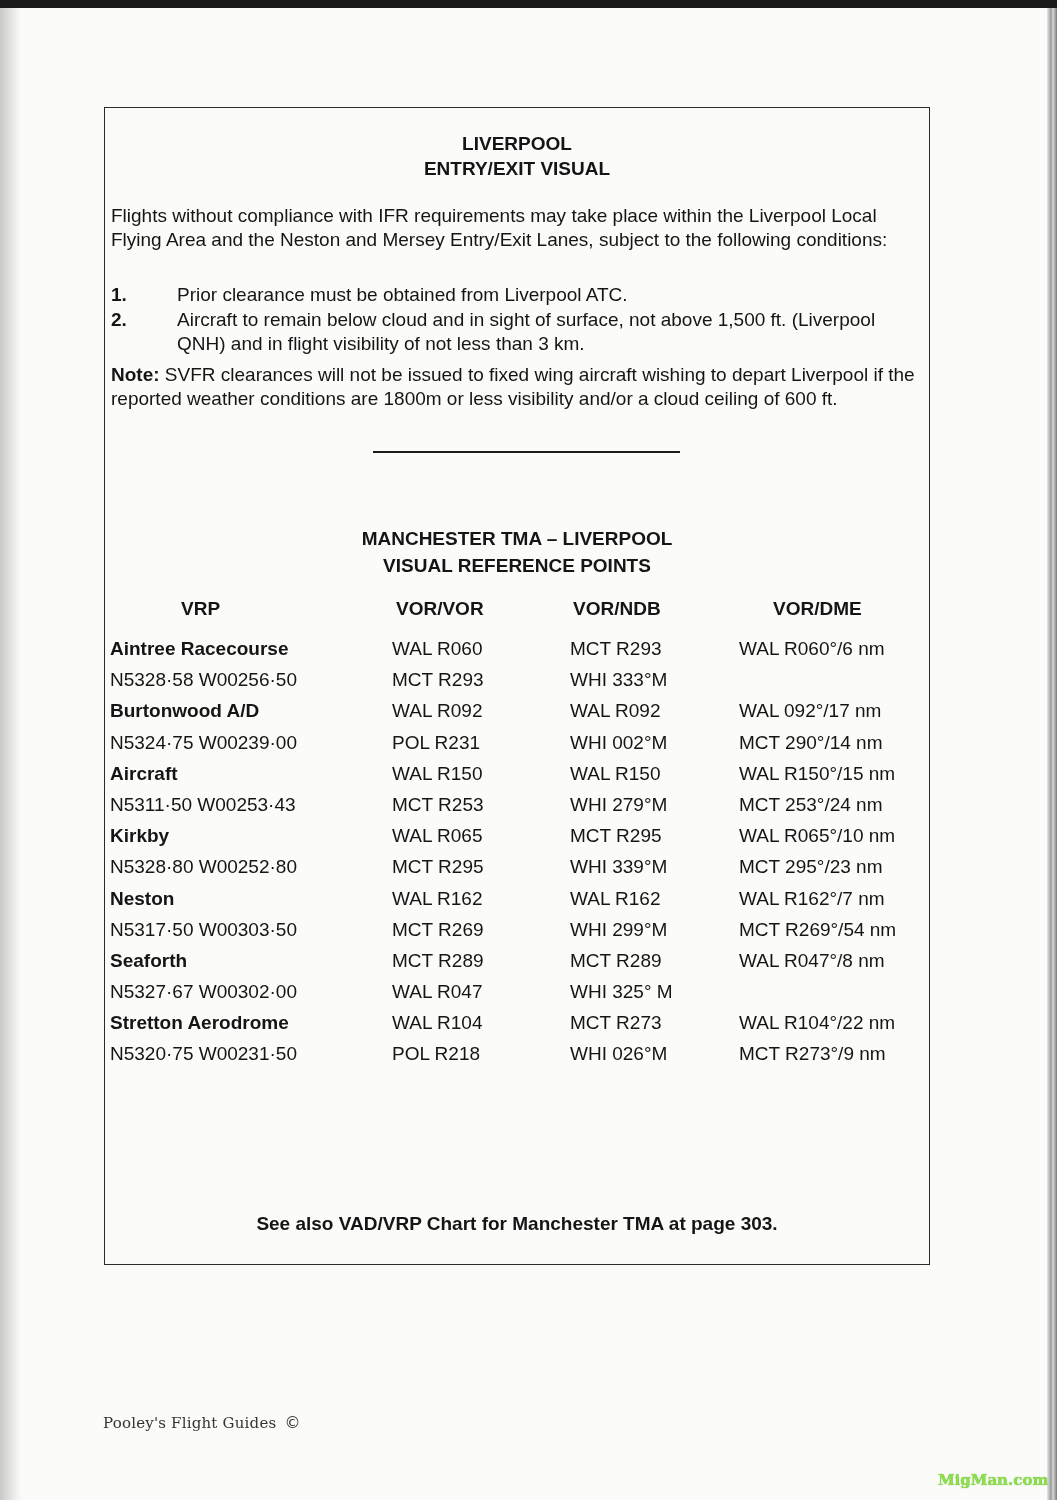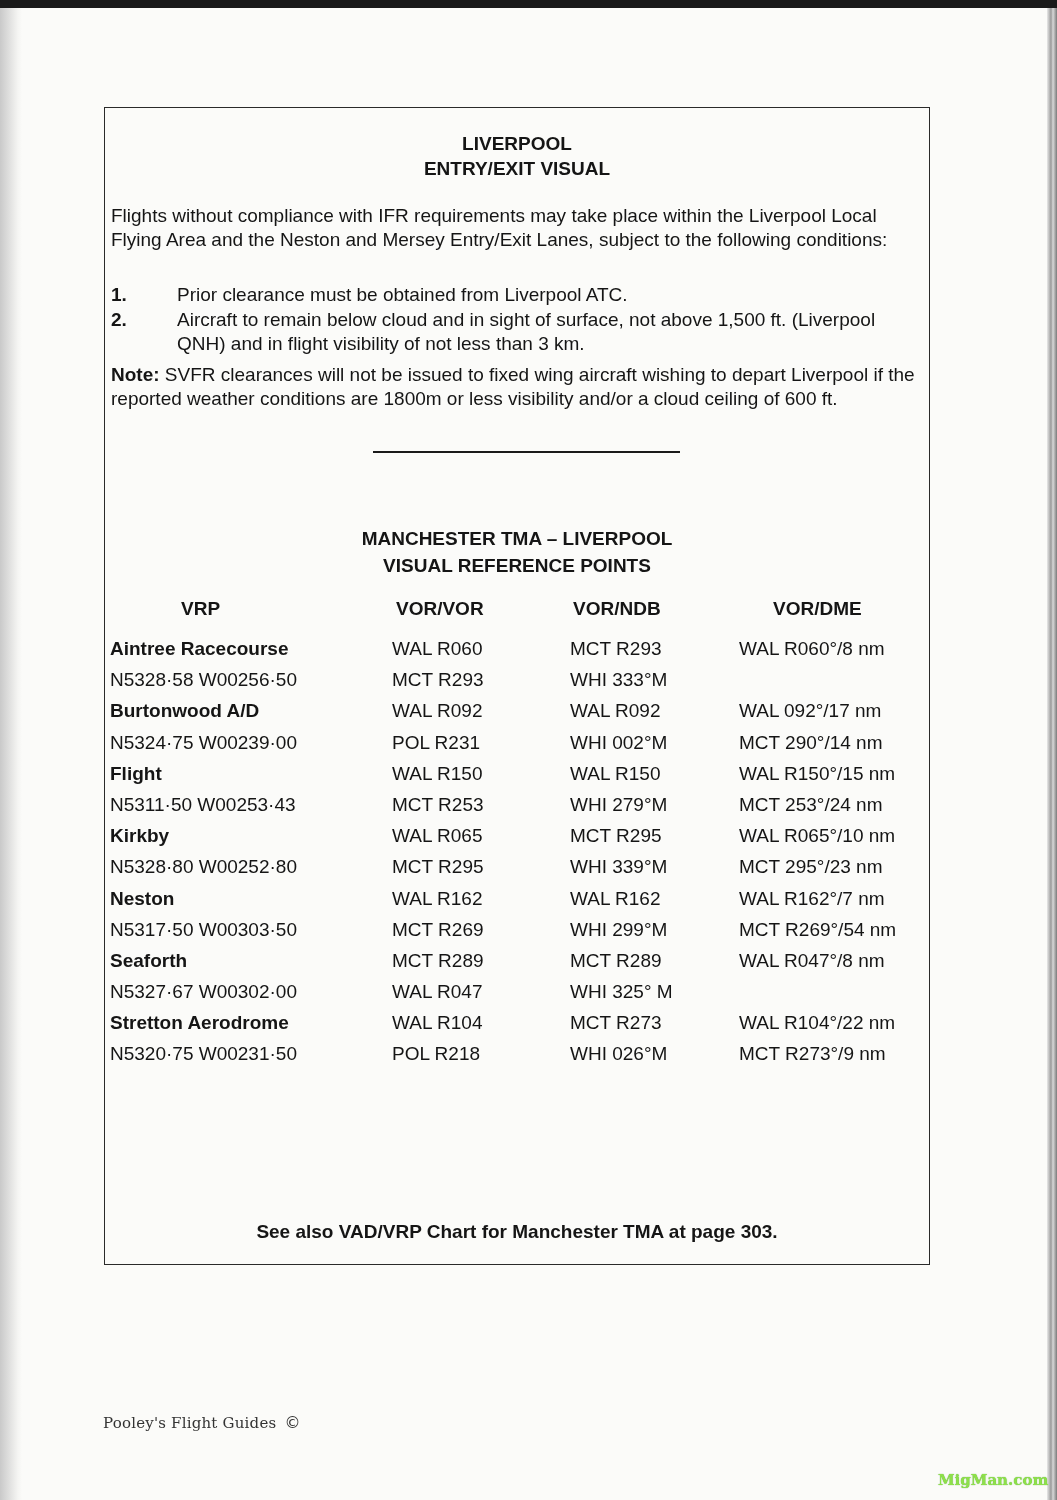--- a/index.html
+++ b/index.html
@@ -35,21 +35,21 @@
     .t3 { top: 418px; }
     .t4 { top: 445px; }
     .hdr { position: absolute; top: 488px; font-weight: bold; font-size: 19px; line-height: 25px; }
     .h0 { left: 76px; } .h1 { left: 291px; } .h2 { left: 468px; } .h3 { left: 668px; }
     .rows { position: absolute; left: 0; top: 528px; width: 100%; }
     .row { position: relative; height: 31.2px; font-size: 19px; line-height: 25px; }
     .row span { position: absolute; top: 0; white-space: nowrap; }
     .c0 { left: 5px; } .c1 { left: 287px; } .c2 { left: 465px; } .c3 { left: 634px; }
     .row.name .c0 { font-weight: bold; }
     .seealso { position: absolute; left: 0; width: 100%; top: 1103px; text-align: center;
-      font-weight: bold; font-size: 19px; line-height: 25px; margin-top: 8px; }
+      font-weight: bold; font-size: 19px; line-height: 25px; }
     .footer { position: absolute; left: 103px; top: 1413px; font-family: "DejaVu Serif", serif;
       font-size: 15px; color: #333; letter-spacing: 0.2px; }
     .footer .copy { margin-left: 8px; font-family: "DejaVu Sans", sans-serif; font-size: 16px; }
     .watermark { position: absolute; left: 938px; top: 1471px; font-family: "DejaVu Serif", serif;
       font-weight: bold; font-size: 15px; color: #8ee04a; text-shadow: 0 0 1px #4aa02a; }
   </style>
 </head>
 <body>
 
 <div class="top-edge"></div>
@@ -81,42 +81,42 @@
   <div class="hdr h0">VRP</div>
   <div class="hdr h1">VOR/VOR</div>
   <div class="hdr h2">VOR/NDB</div>
   <div class="hdr h3">VOR/DME</div>
 
   <div class="rows" id="vrp-rows">
       <div class="row name">
         <span class="c0">Aintree Racecourse</span>
         <span class="c1">WAL R060</span>
         <span class="c2">MCT R293</span>
-        <span class="c3">WAL R060°/8 nm</span>
+        <span class="c3">WAL R060°/6 nm</span>
       </div>
       <div class="row">
         <span class="c0">N5328·58  W00256·50</span>
         <span class="c1">MCT R293</span>
         <span class="c2">WHI 333°M</span>
         <span class="c3"></span>
       </div>
       <div class="row name">
         <span class="c0">Burtonwood A/D</span>
         <span class="c1">WAL R092</span>
         <span class="c2">WAL R092</span>
         <span class="c3">WAL 092°/17 nm</span>
       </div>
       <div class="row">
         <span class="c0">N5324·75  W00239·00</span>
         <span class="c1">POL R231</span>
         <span class="c2">WHI 002°M</span>
         <span class="c3">MCT 290°/14 nm</span>
       </div>
       <div class="row name">
-        <span class="c0">Flight</span>
+        <span class="c0">Aircraft</span>
         <span class="c1">WAL R150</span>
         <span class="c2">WAL R150</span>
         <span class="c3">WAL R150°/15 nm</span>
       </div>
       <div class="row">
         <span class="c0">N5311·50  W00253·43</span>
         <span class="c1">MCT R253</span>
         <span class="c2">WHI 279°M</span>
         <span class="c3">MCT 253°/24 nm</span>
       </div>

